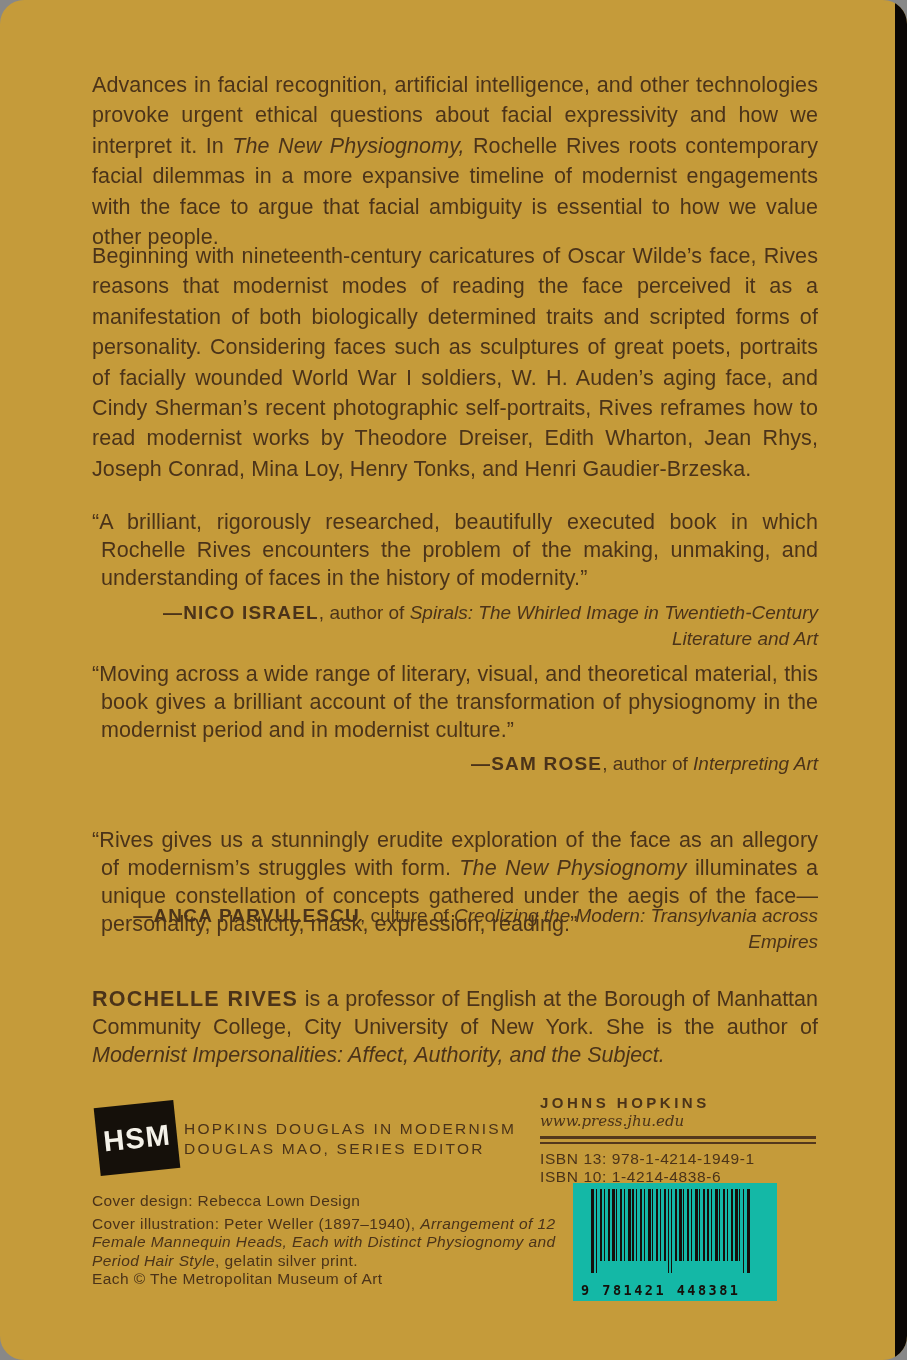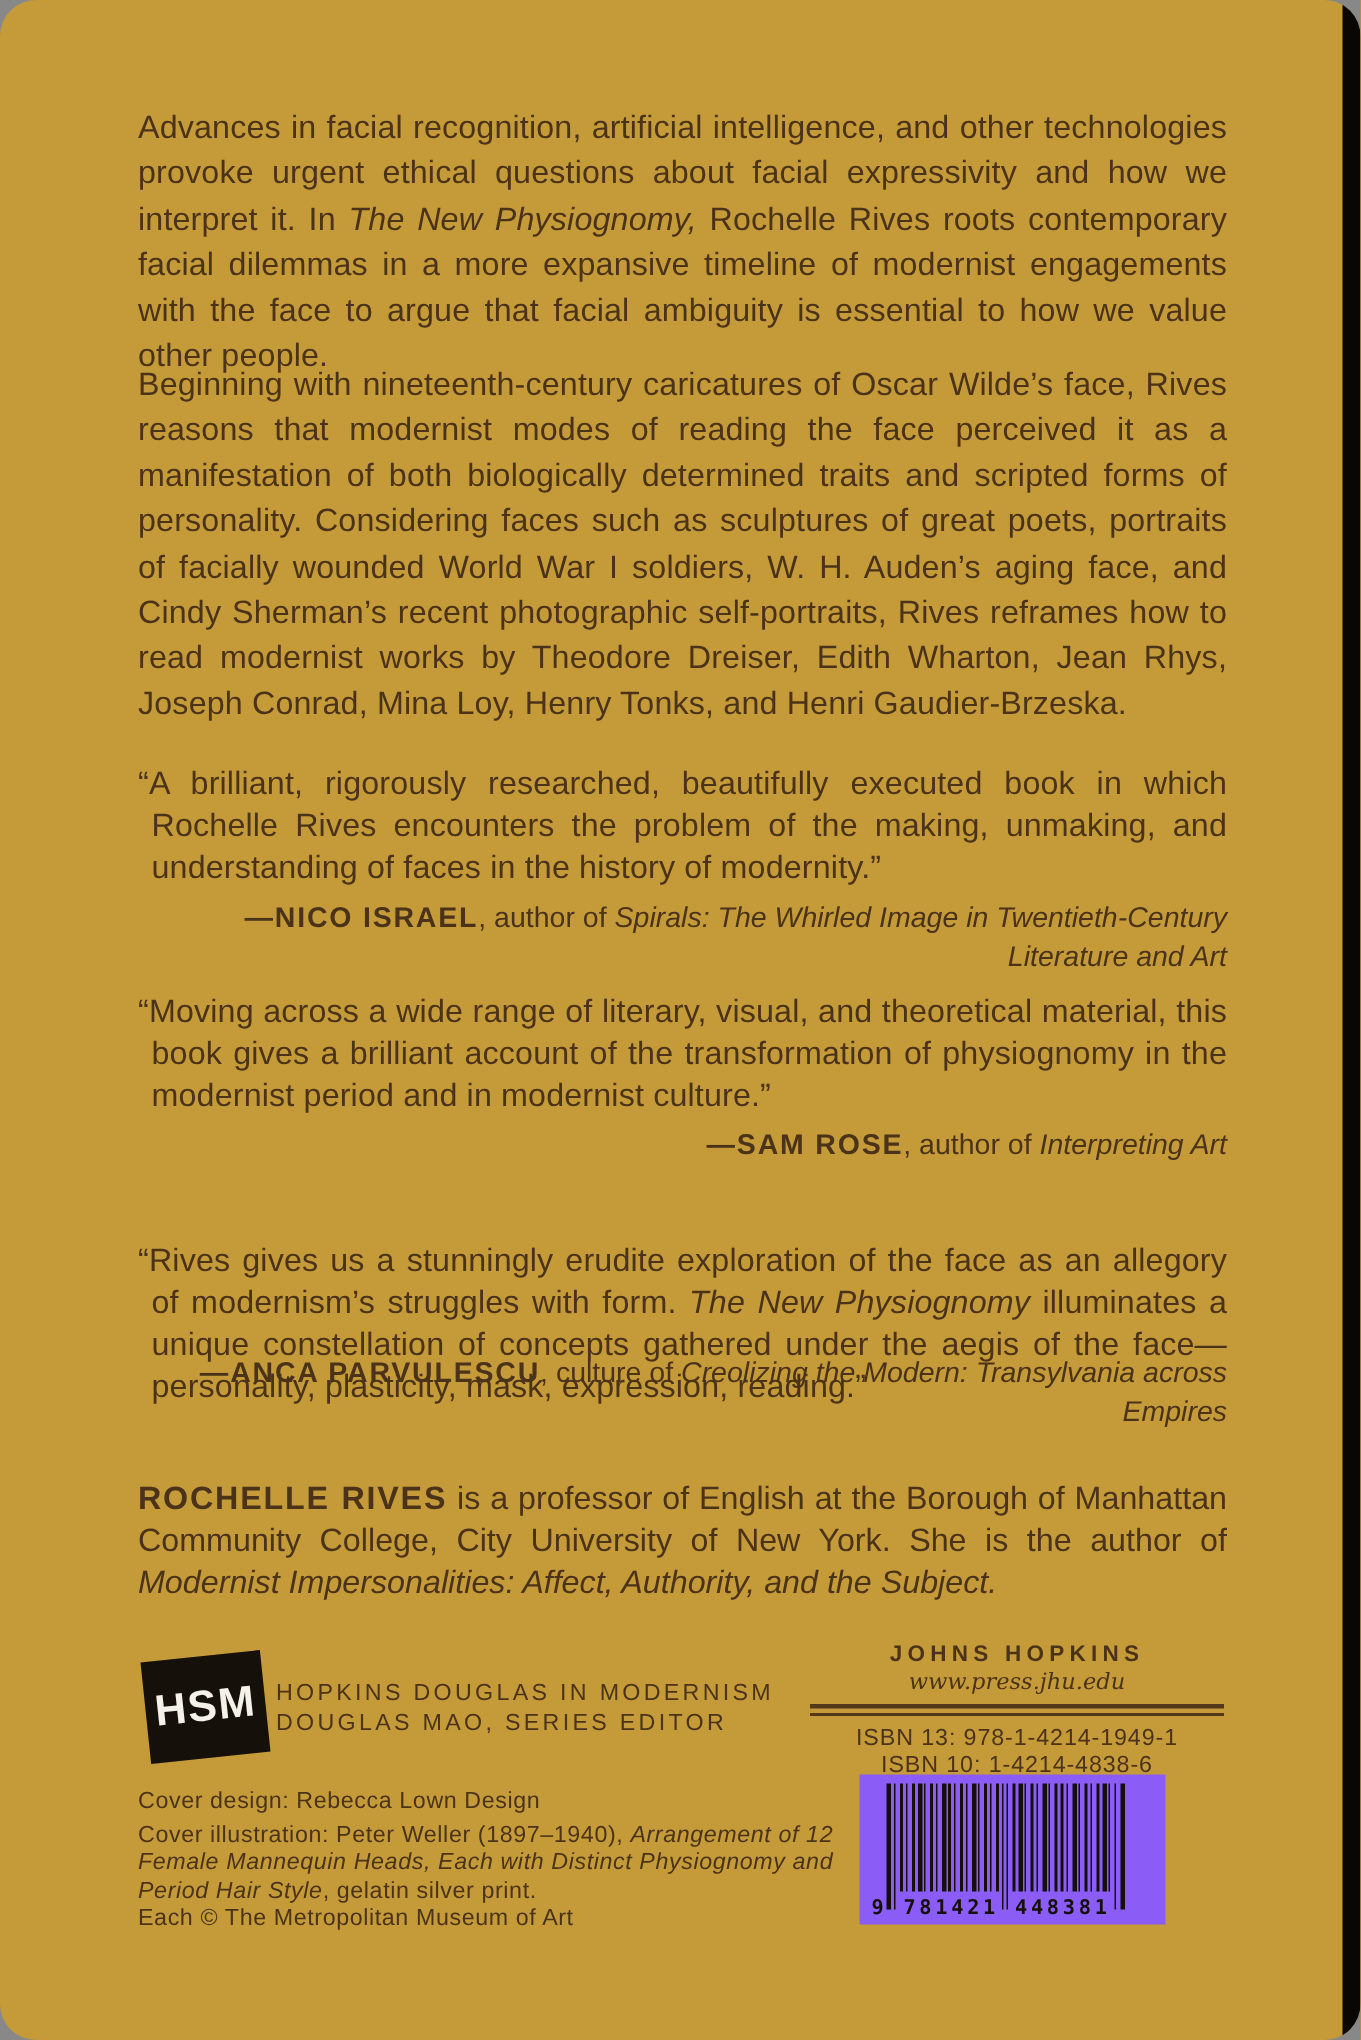--- a/index.html
+++ b/index.html
@@ -25,26 +25,26 @@
     left:92px; width:726px; font-size:21.5px; line-height:27.8px; text-align:justify;
   }
   .it { font-style:italic; }
   .bd { font-weight:bold; letter-spacing:1.2px; }
   .hsm-box {
     left:97px; top:1104px; width:80px; height:68px; background:#15100a;
     transform:rotate(-6deg); display:flex; align-items:center; justify-content:center;
   }
   .hsm-box span { color:#f4f1e8; font-weight:bold; font-size:29px; letter-spacing:1px; }
   .series-block { left:184px; top:1119px; font-size:15.5px; line-height:20px; letter-spacing:2.2px; }
-  .publisher-block { left:540px; top:1094px; width:276px; text-align:center; }
+  .publisher-block { left:540px; top:1094px; width:276px; }
   .pub-name { font-weight:bold; font-size:15px; letter-spacing:3.5px; }
   .pub-url { font-family:"DejaVu Serif", serif; font-style:italic; font-size:15px; margin-top:1px; }
   .double-rule { margin-top:6px; height:8px; border-top:3px solid #54381c; border-bottom:2px solid #54381c; }
   .isbn-lines { margin-top:6px; font-size:15.5px; line-height:18px; letter-spacing:0.6px; }
-  .barcode-box { left:573px; top:1183px; width:204px; height:100px; background:#8b5cf6; }
+  .barcode-box { left:573px; top:1183px; width:204px; height:118px; background:#14b8a6; }
   .barcode-box svg { position:absolute; top:0; left:0; }
   .barcode-num {
     position:absolute; bottom:3px; left:8px; width:190px;
     font-family:"DejaVu Sans Mono", monospace; font-size:13.5px; font-weight:bold;
     color:#15100a; letter-spacing:2.5px; text-align:left;
   }
   .credits-block { left:92px; top:1192px; width:482px; font-size:15.5px; line-height:18.6px; letter-spacing:0.4px; }
   .credits-block p + p { margin-top:4px; }
   .credit-cont { margin-top:4px; }
 </style>

